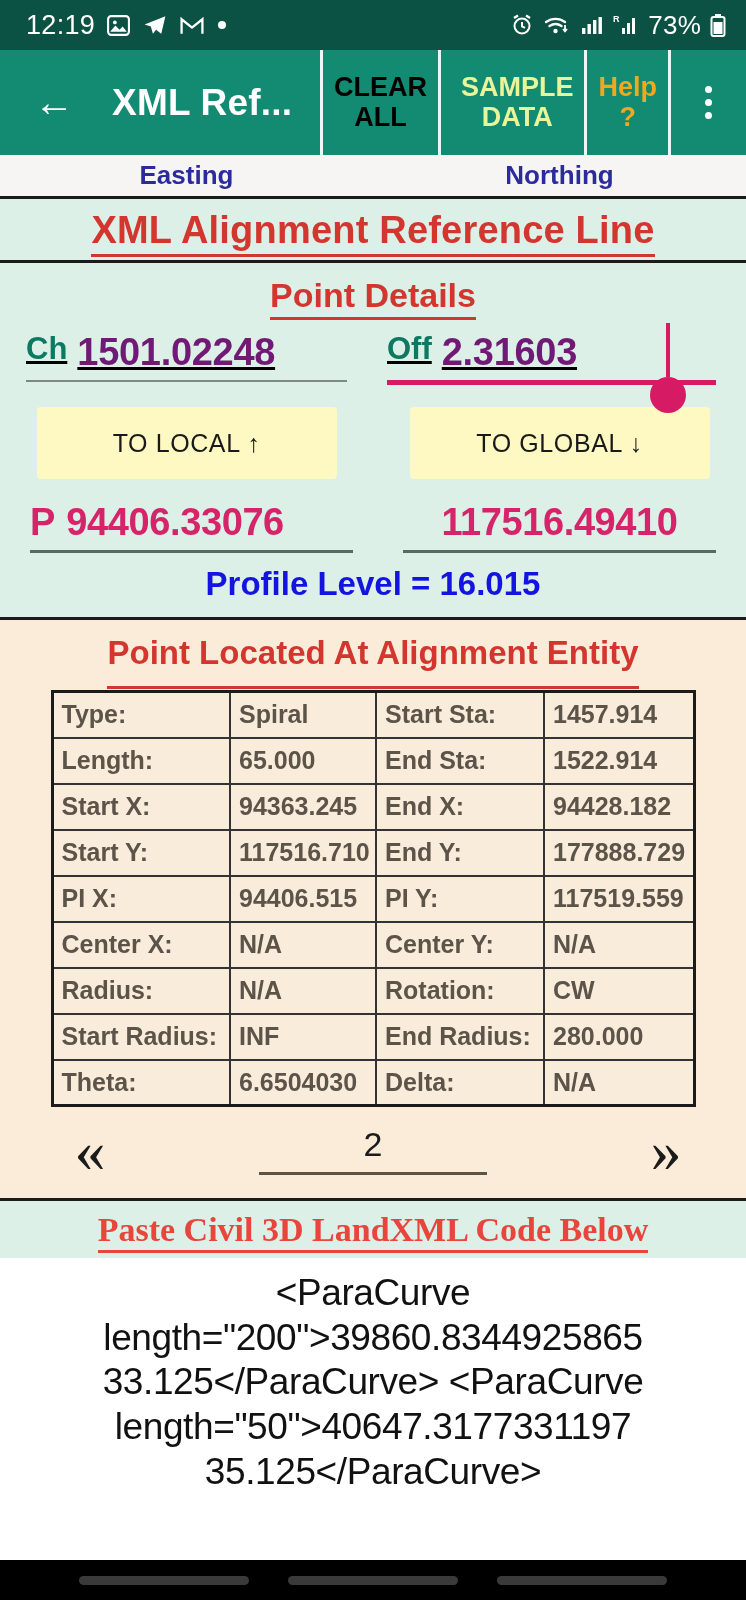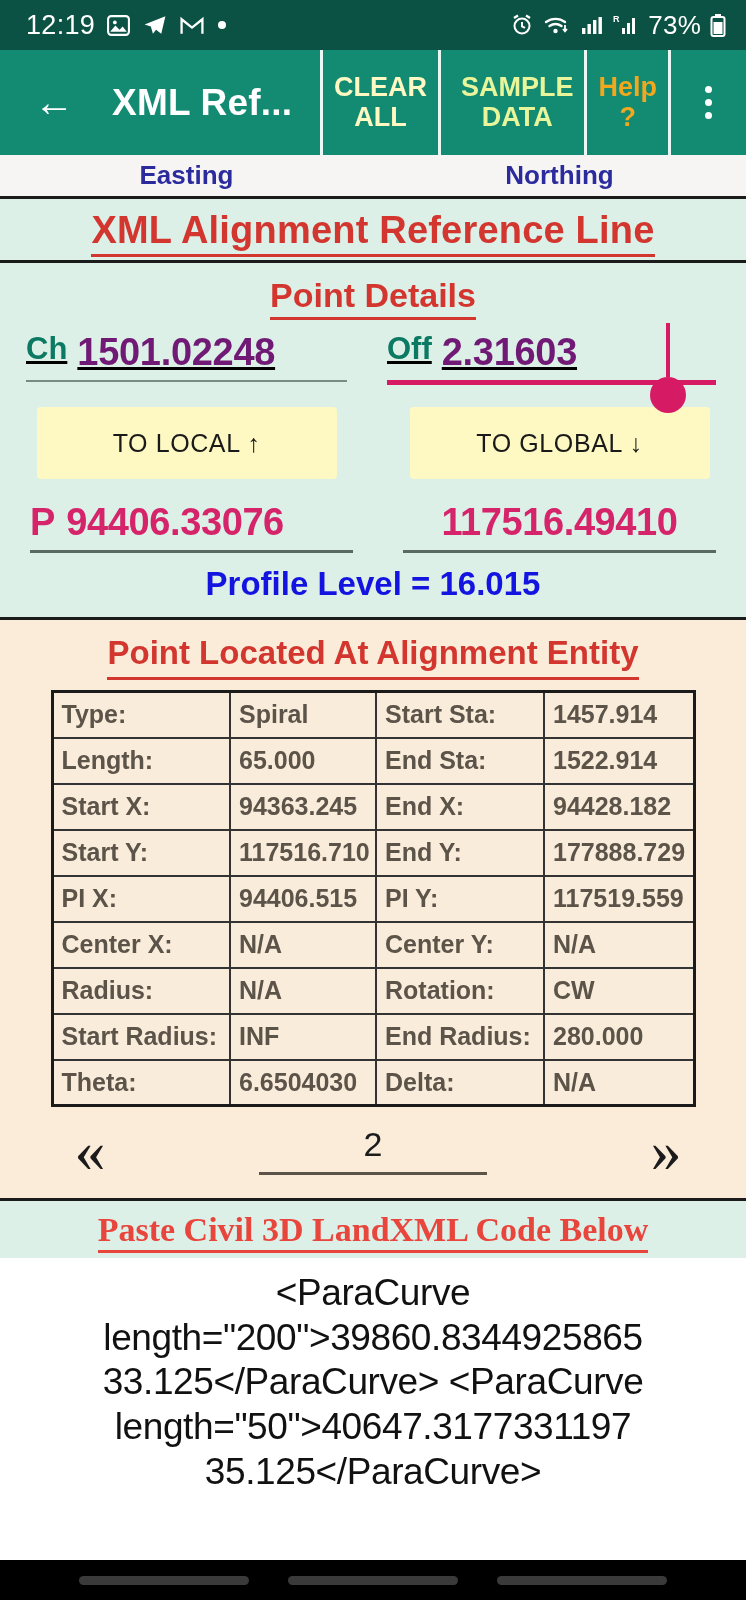--- a/index.html
+++ b/index.html
@@ -33,21 +33,21 @@
   }
   .ab-title {
     flex:1 1 auto; display:flex; align-items:center; padding-left:4px;
     font-size:37px; font-weight:600; letter-spacing:.2px; white-space:nowrap; overflow:hidden;
   }
   .ab-act {
     display:flex; flex-direction:column; align-items:center; justify-content:center;
     border-left:3px solid #eaf7f2; padding:0 11px; line-height:1.08;
     font-size:27px; font-weight:700; text-align:center;
   }
-  .ab-clear { color:#fef9c3; }
+  .ab-clear { color:#000000; }
   .ab-sample { color:#e9f59a;padding-left:20px; }
   .ab-help { color:#f0a81e; }
   .ab-menu {
     width:78px; border-left:3px solid #eaf7f2; display:flex;
     align-items:center; justify-content:center; flex-direction:column; gap:6px;
   }
   .ab-menu i { width:7px; height:7px; border-radius:50%; background:#fff; display:block; }
 
   
   .colhdr {
@@ -111,21 +111,21 @@
     text-align:center; color:#1414e0; font-size:33px; font-weight:700;
     padding:12px 0 14px;
   }
 
   
   .peach { background:#faecd8; border-top:3px solid #1b1b1b; }
   .p-title {
     text-align:center; color:#d2362f; font-size:33px; font-weight:700;
     padding:14px 0 10px;
   }
-  .p-title span { border-bottom:3px solid #d2362f; padding-bottom:6px; }
+  .p-title span { border-bottom:3px solid #d2362f; padding-bottom:15px; }
   table.ent {
     border-collapse:collapse; margin:8px auto 0; width:634px;
     table-layout:fixed; border:3px solid #1b1b1b;
   }
   table.ent td {
     border:2px solid #333333; background:#f9ecdb; color:#5c5349;
     font-size:25px; font-weight:600; height:46px; padding:0 8px;
     white-space:nowrap; overflow:hidden;
   }
   table.ent td.k1 { width:178px; }

